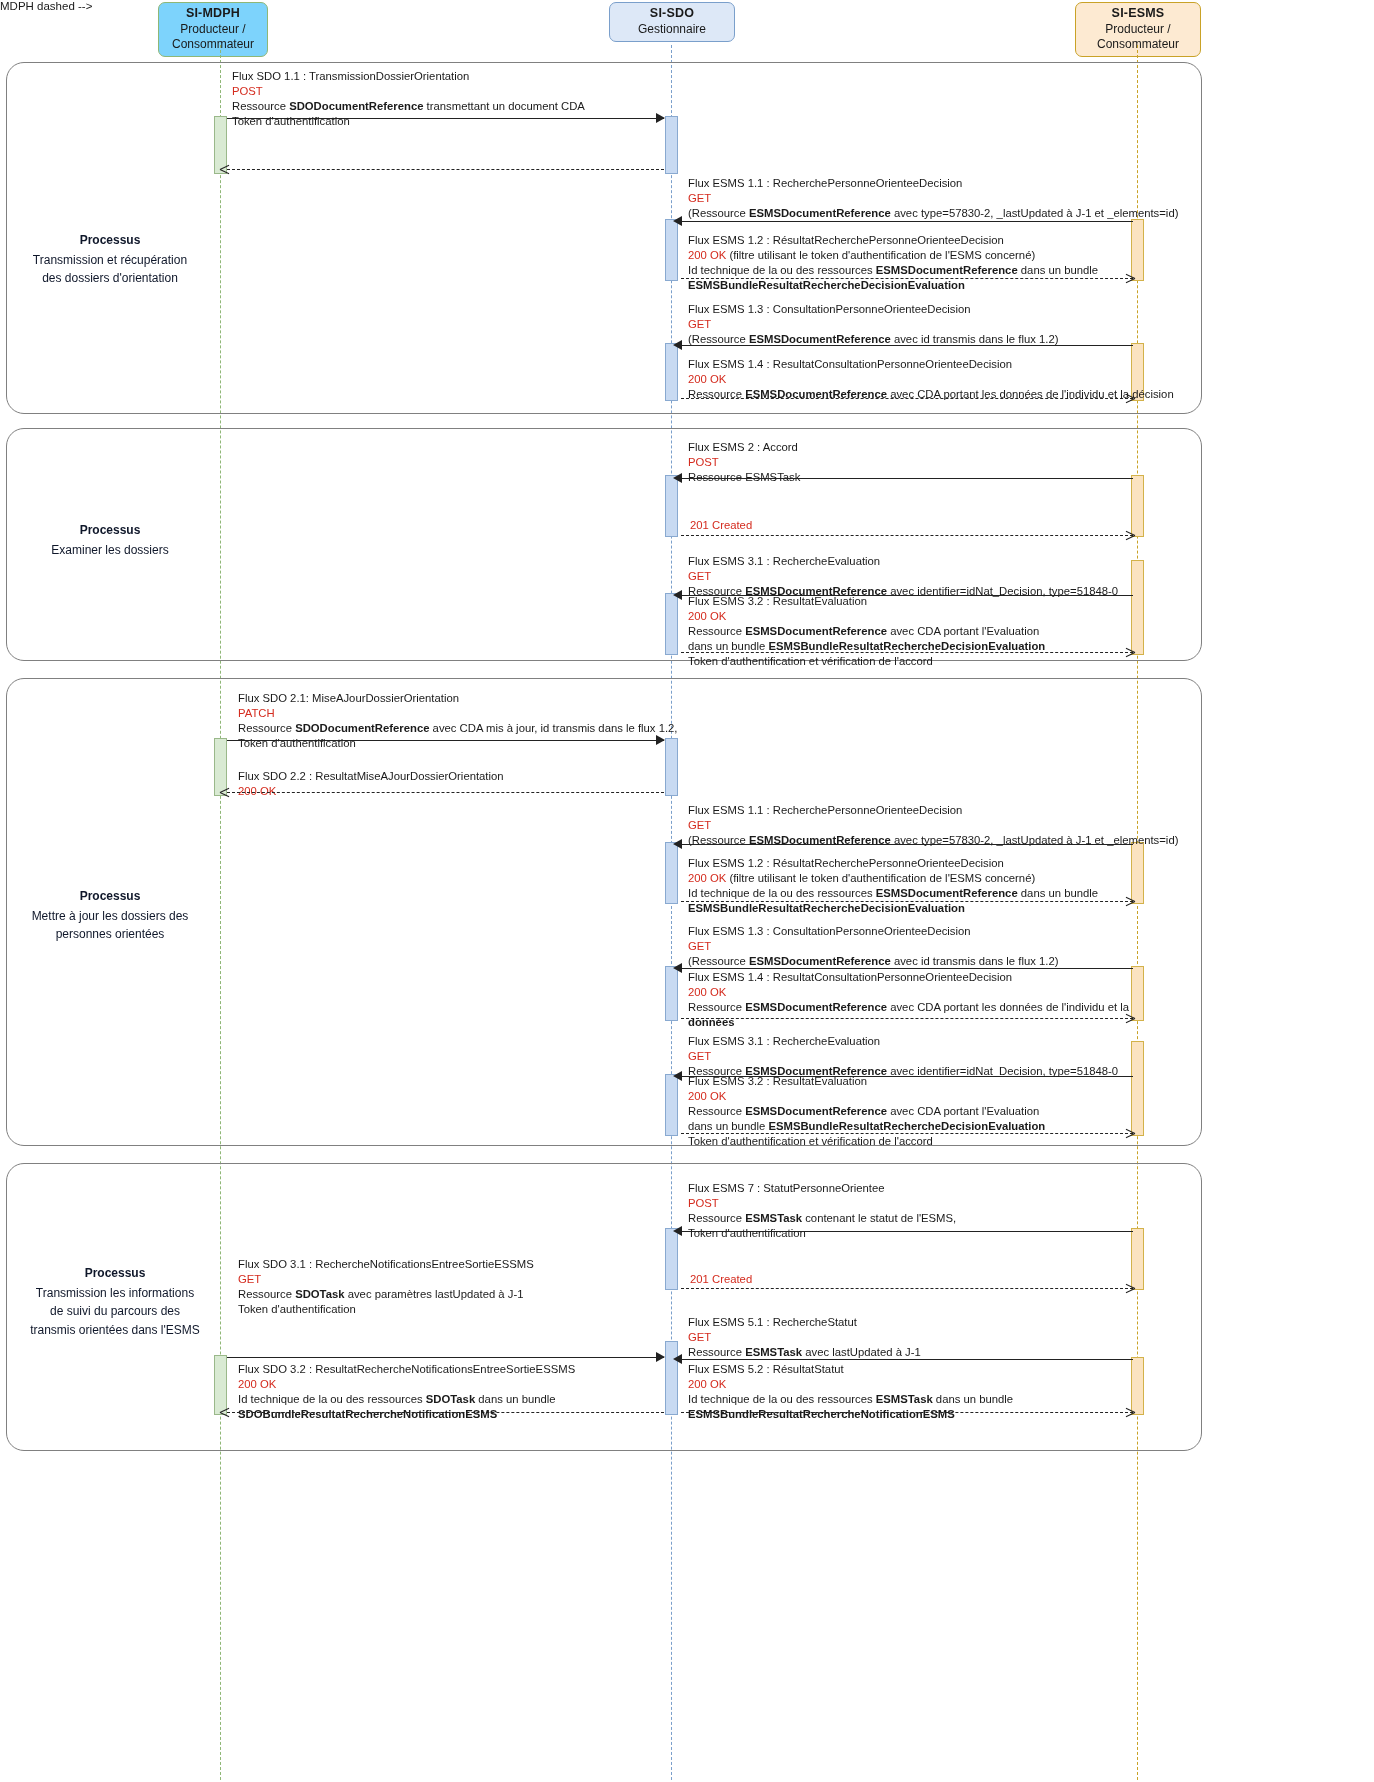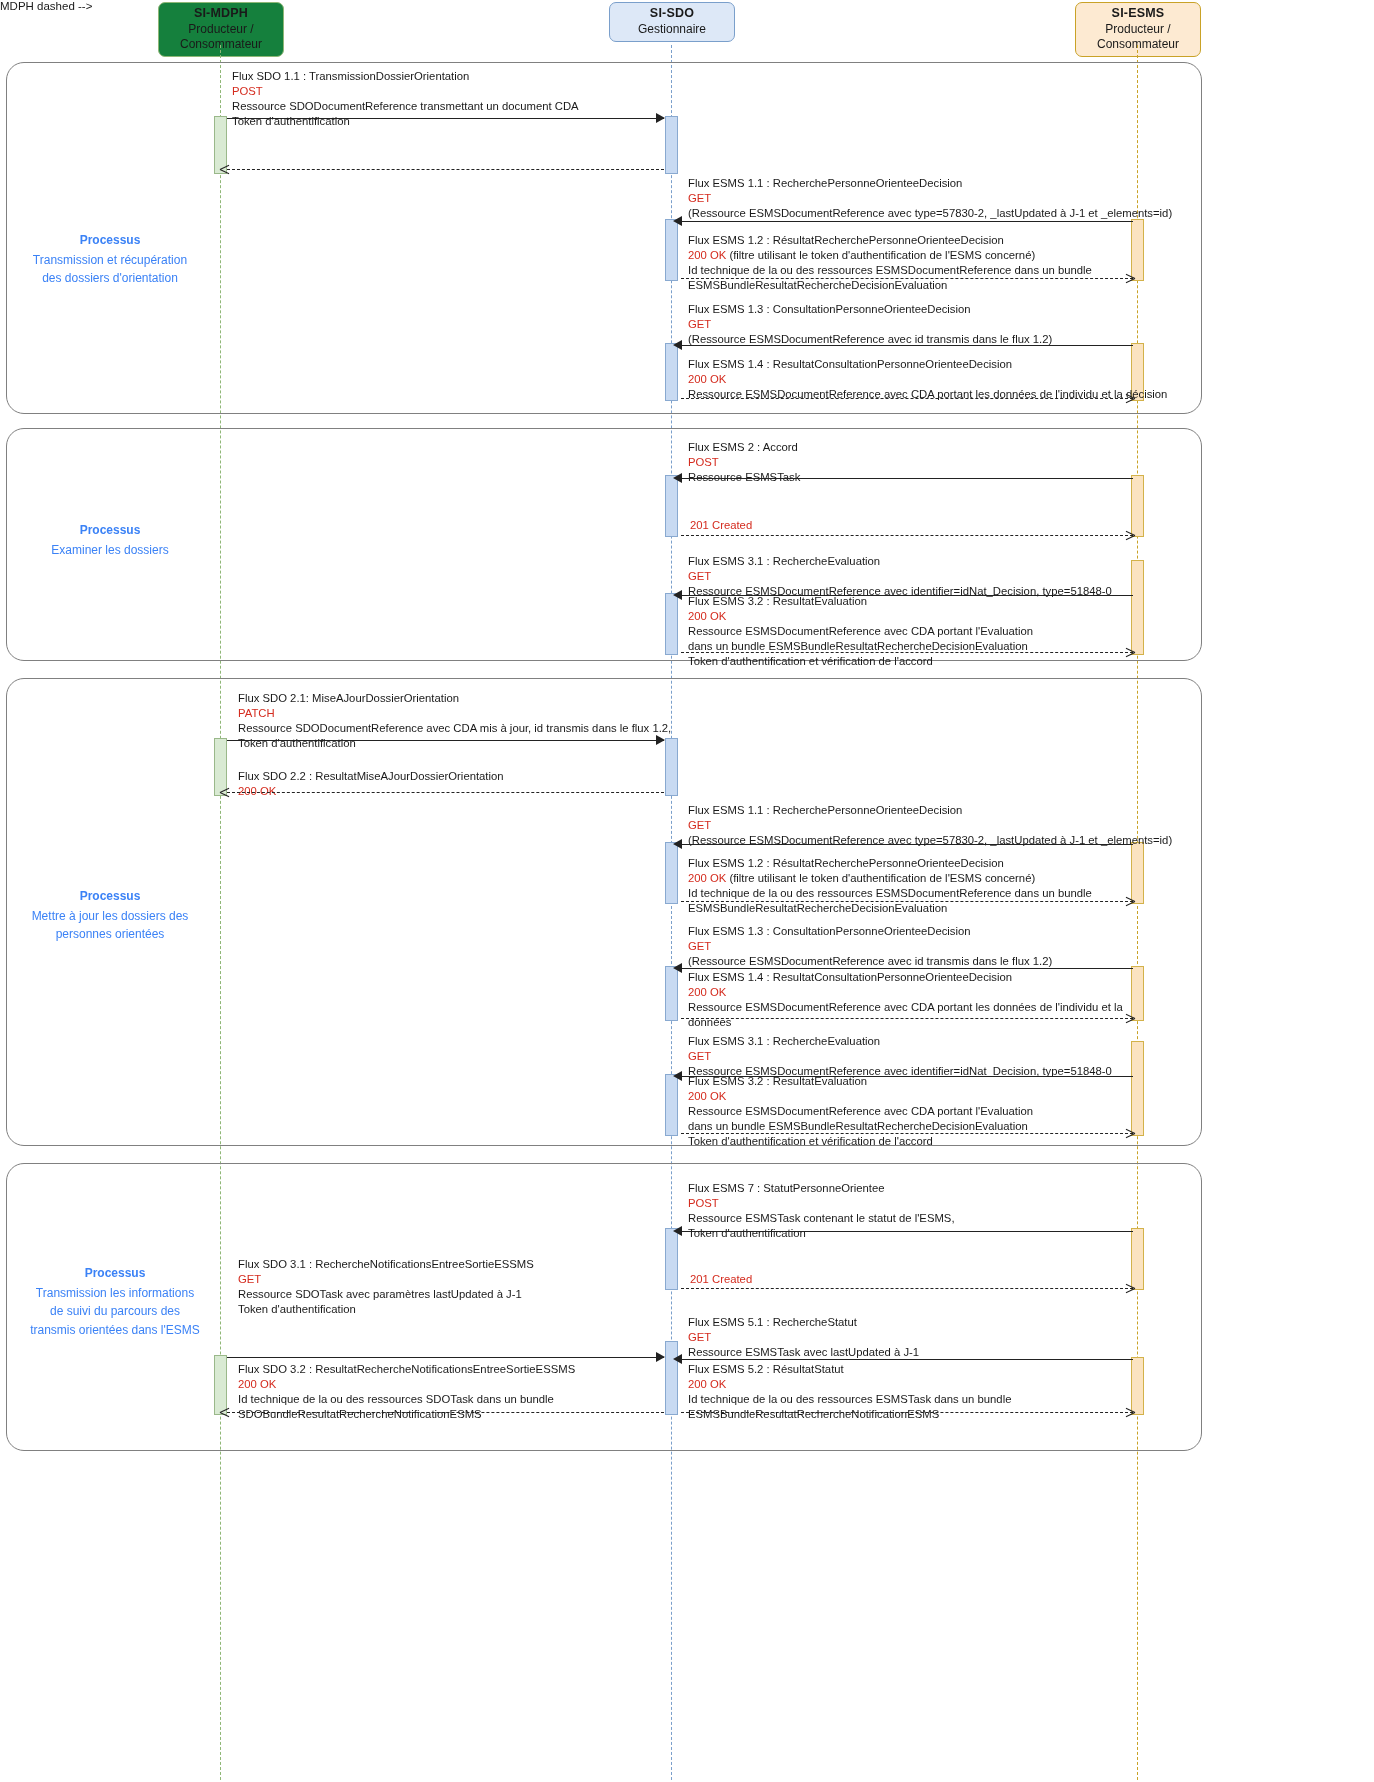--- a/index.html
+++ b/index.html
@@ -12,38 +12,38 @@
 
   
   .actor-box{
     position:absolute;box-sizing:border-box;
     border-radius:7px;text-align:center;
     padding:3px 8px 4px 8px;line-height:1.25;
     font-size:12px;
   }
   .actor-box .atitle{font-weight:bold;font-size:12.5px;display:block;letter-spacing:.2px;}
   .actor-box .asub{display:block;font-size:12px;}
-  .actor-mdph{left:158px;top:2px;width:126px;border:1.3px solid #8fb776;background:#15803d;}
+  .actor-mdph{left:158px;top:2px;width:110px;border:1.3px solid #8fb776;background:#7dd3fc;}
   .actor-sdo{left:609px;top:2px;width:126px;border:1.3px solid #7a9fcb;background:#dde8f7;}
   .actor-esms{left:1075px;top:2px;width:126px;border:1.3px solid #c9a227;background:#fdead2;}
 
   
   .lifeline{position:absolute;width:0;border-left-width:1.3px;border-left-style:dashed;}
   .ll-mdph{left:220px;top:45px;height:1735px;border-left-color:#8fb776;}
   .ll-sdo{left:671px;top:45px;height:1735px;border-left-color:#7a9fcb;}
   .ll-esms{left:1137px;top:45px;height:1735px;border-left-color:#c9a227;}
 
   
   .frame{
     position:absolute;box-sizing:border-box;
     border:1.6px solid #808080;border-radius:18px;background:transparent;
   }
   .frame-label{
     position:absolute;text-align:center;line-height:1.52;
-    font-size:12px;color:#3b82f6;
+    font-size:12px;color:#0f172a;
   }
   .frame-label .pt{font-weight:bold;display:block;margin-bottom:2px;}
 
   
   .act{position:absolute;box-sizing:border-box;width:13px;}
   .act-mdph{border:1px solid #9ab88a;background:#d9ead3;}
   .act-sdo{border:1px solid #89a9d0;background:#c8daf2;}
   .act-esms{border:1px solid #d3b24a;background:#fbe3c0;}
 
   
@@ -64,21 +64,21 @@
   .head.left-open::before,.head.left-open::after{
     content:"";position:absolute;left:0;width:10px;height:0;border-top:1.3px solid #222;
   }
   .head.left-open::before{top:0;transform:rotate(-25deg);transform-origin:left center;}
   .head.left-open::after{top:0;transform:rotate(25deg);transform-origin:left center;}
 
   
   .msg{position:absolute;line-height:1.33;font-size:11.3px;white-space:nowrap;}
   .msg .l{display:block;}
   .msg .verb{color:#d42b1e;}
-  .msg b{font-weight:normal;}
+  .msg b{font-weight:bold;}
 </style>
 </head>
 <body>
 
 <div class="canvas">
 
   
   <div class="actor-box actor-mdph">
     <span class="atitle">SI-MDPH</span>
     <span class="asub">Producteur /</span>

